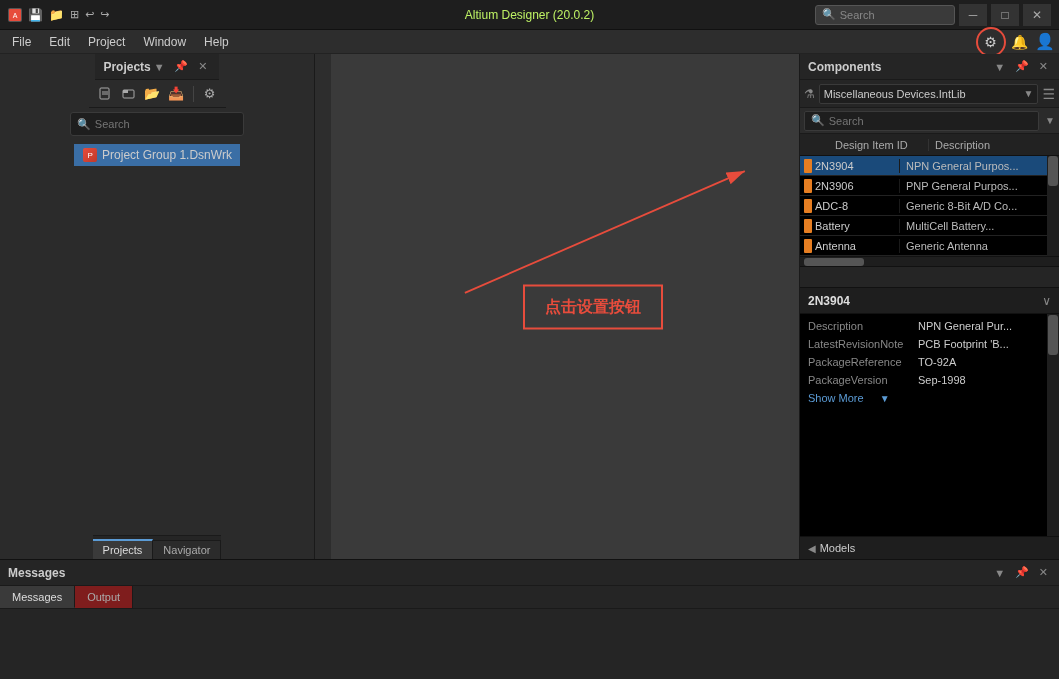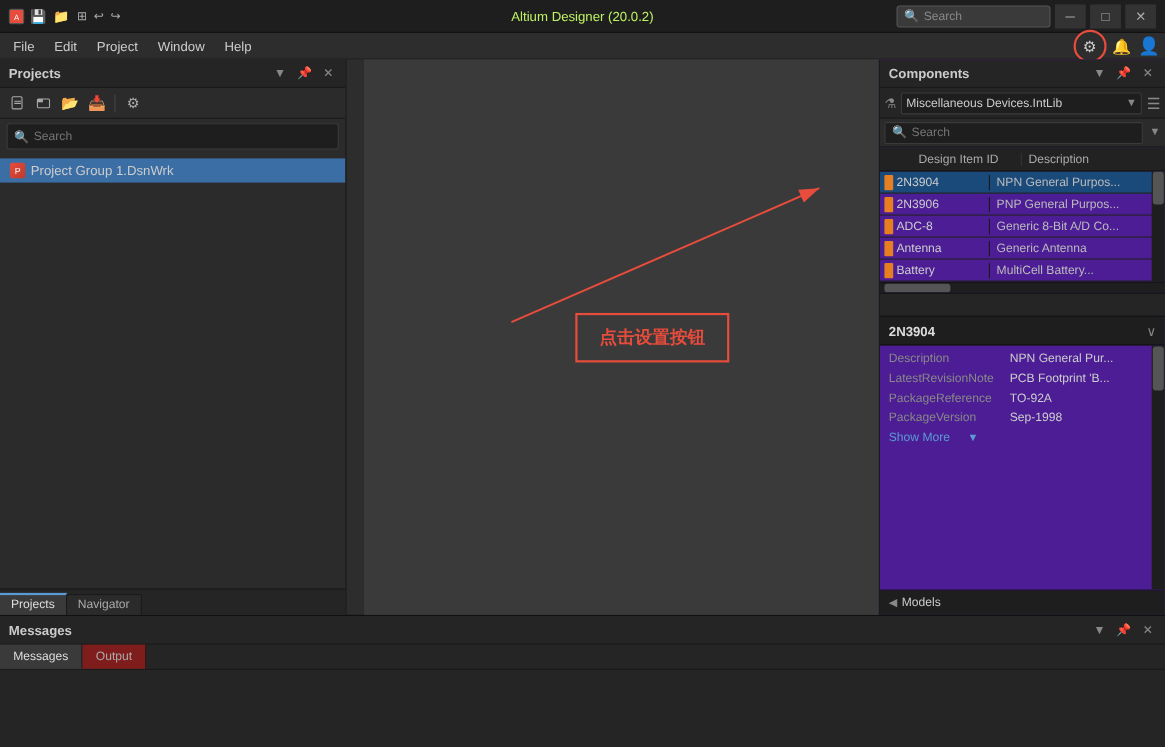--- a/index.html
+++ b/index.html
@@ -100,20 +100,21 @@
     }
 
     
     .left-panel {
       width: 315px;
       background: #2b2b2b;
       border-right: 1px solid #1a1a1a;
       display: flex;
       flex-direction: column;
       flex-shrink: 0;
+      align-items: center;
     }
 
     .panel-header {
       height: 26px;
       background: #252525;
       display: flex;
       align-items: center;
       justify-content: space-between;
       padding: 0 8px;
       border-bottom: 1px solid #1a1a1a;
@@ -237,21 +238,21 @@
       top: 0;
       left: 0;
       width: 100%;
       height: 100%;
       pointer-events: none;
     }
 
     
     .right-panel {
       width: 260px;
-      background: #4c1d95;
+      background: #000000;
       border-left: 1px solid #1a1a1a;
       display: flex;
       flex-direction: column;
       flex-shrink: 0;
     }
 
     
     .comp-toolbar {
       height: 28px;
       background: #252525;
@@ -713,30 +714,30 @@
       <div class="comp-row">
         <div class="comp-cell-id">
           <div class="comp-indicator"></div>
           <span>ADC-8</span>
         </div>
         <div class="comp-cell-desc">Generic 8-Bit A/D Co...</div>
       </div>
       <div class="comp-row">
         <div class="comp-cell-id">
           <div class="comp-indicator"></div>
-          <span>Antenna</span>
-        </div>
-        <div class="comp-cell-desc">Generic Antenna</div>
+          <span>Battery</span>
+        </div>
+        <div class="comp-cell-desc">MultiCell Battery...</div>
       </div>
       <div class="comp-row">
         <div class="comp-cell-id">
           <div class="comp-indicator"></div>
-          <span>Battery</span>
-        </div>
-        <div class="comp-cell-desc">MultiCell Battery...</div>
+          <span>Antenna</span>
+        </div>
+        <div class="comp-cell-desc">Generic Antenna</div>
       </div>
 
       <div class="comp-scroll">
         <div class="comp-scroll-thumb"></div>
       </div>
     </div>
 
     <div class="comp-hscroll">
       <div class="comp-hscroll-thumb"></div>
     </div>

